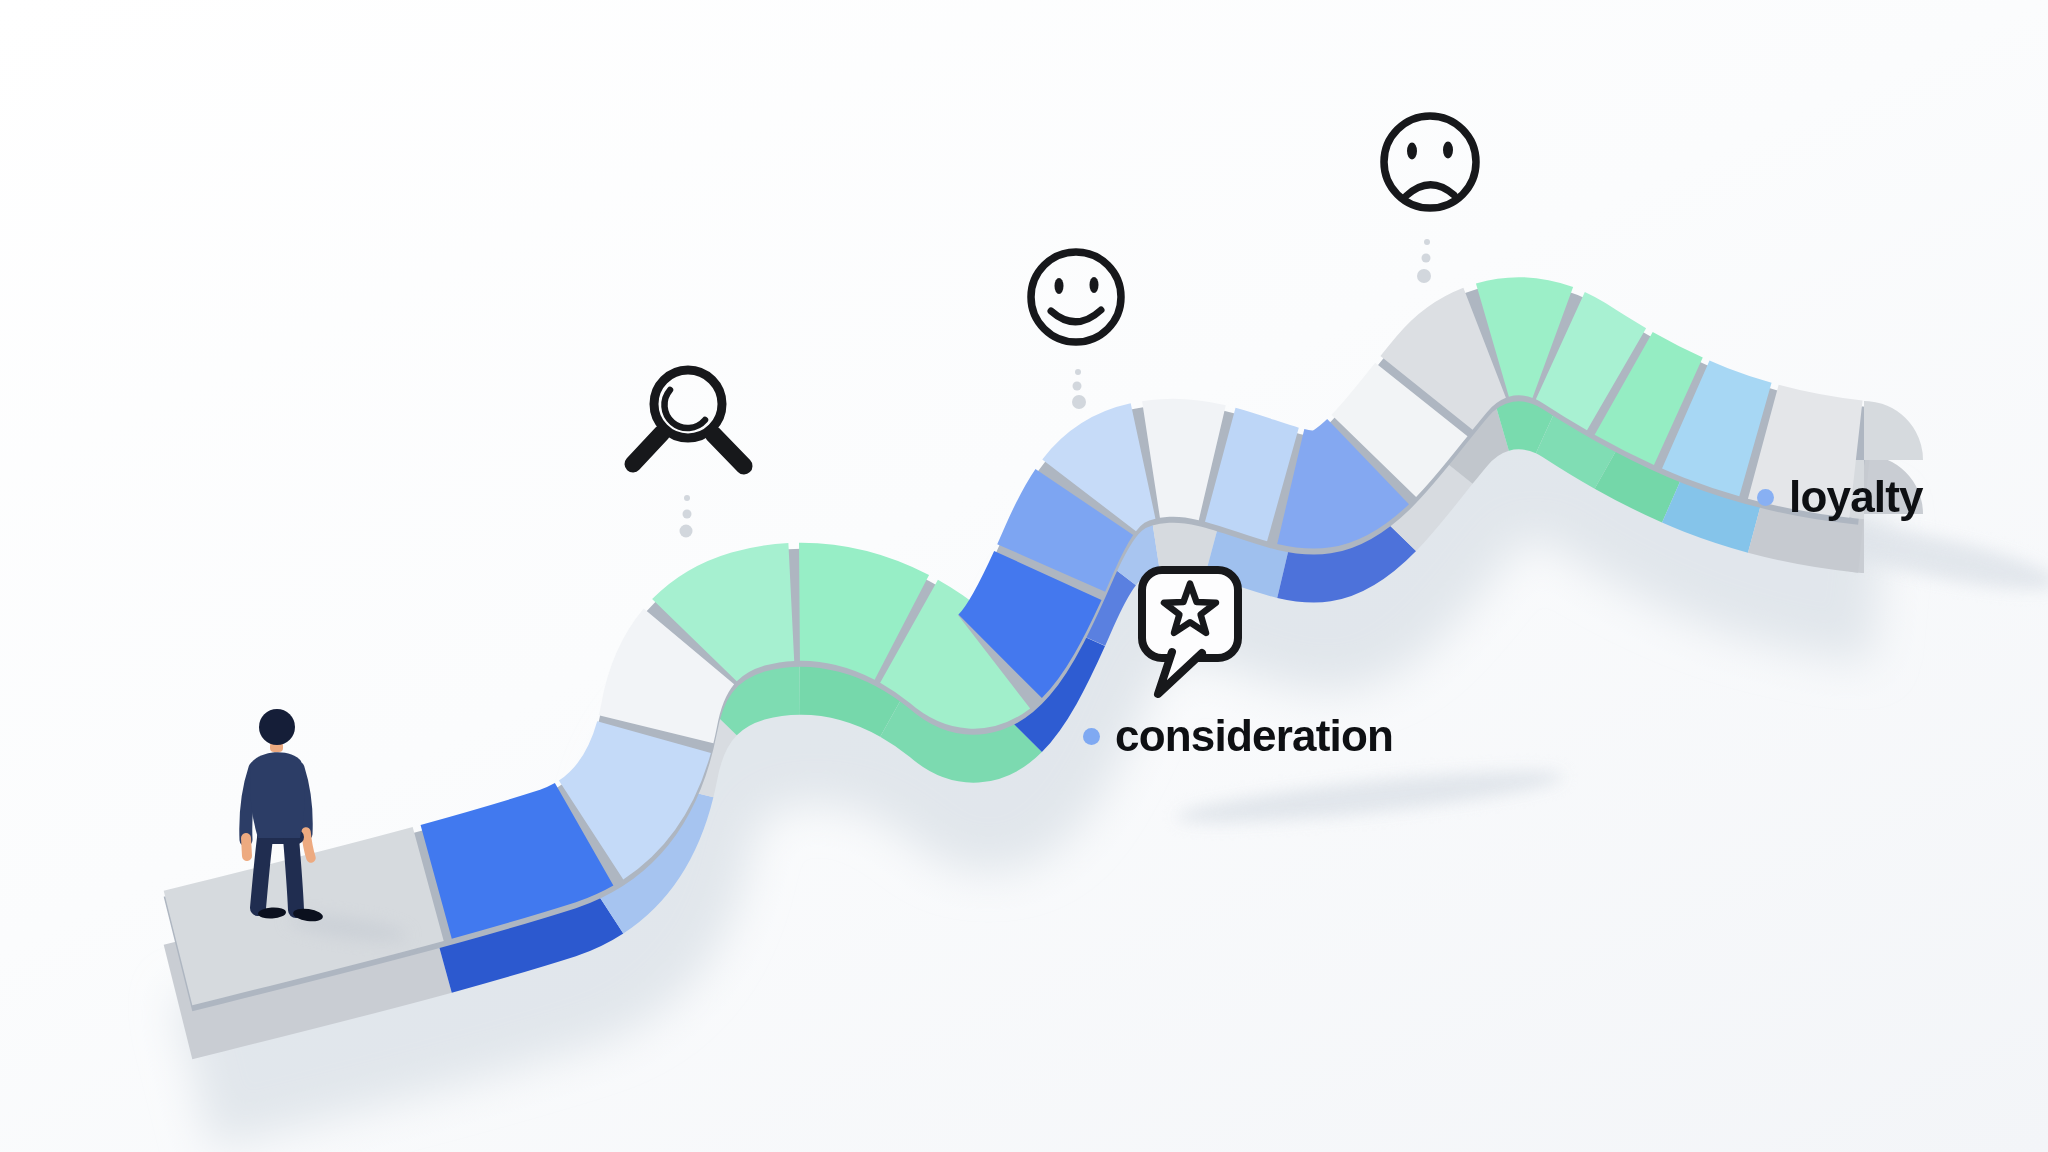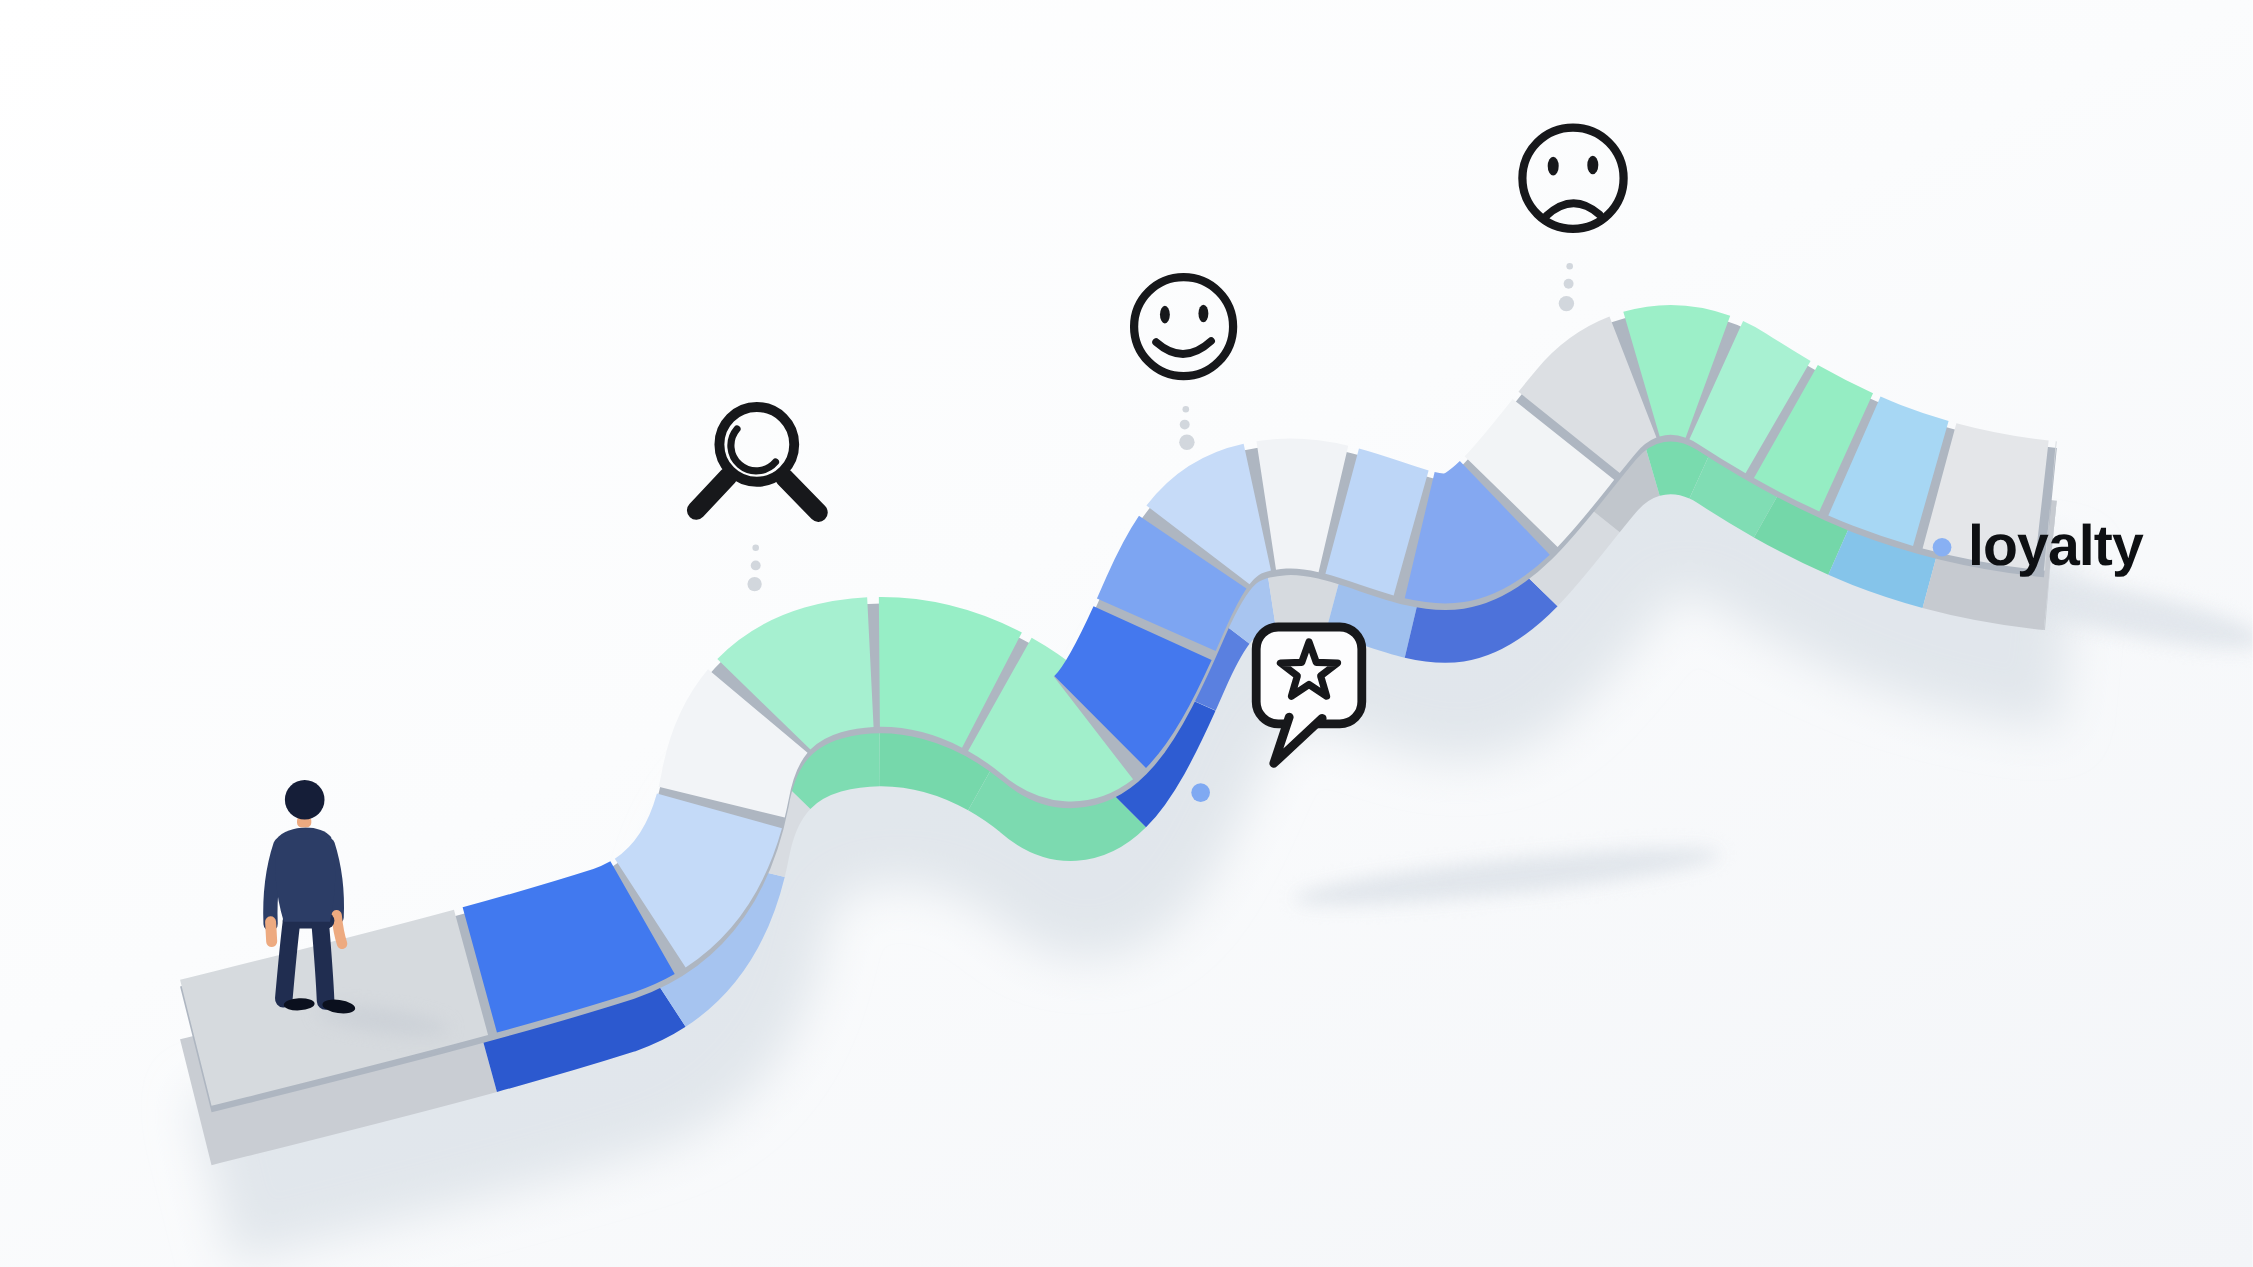--- a/index.html
+++ b/index.html
@@ -4,21 +4,21 @@
 <style>
   html,body{margin:0;padding:0;background:#ffffff;}
   .stage{
     position:relative;width:2048px;height:1152px;overflow:hidden;
     background:linear-gradient(155deg,#ffffff 0%,#fbfcfd 45%,#f3f5f8 100%);
     font-family:"Liberation Sans",sans-serif;
   }
   .scene-svg{position:absolute;left:0;top:0;width:2048px;height:1152px;display:block;}
   .stage-label{
     position:absolute;display:flex;align-items:center;
-    font-weight:700;font-size:52px;line-height:48px;color:#0e1013;
+    font-weight:700;font-size:44px;line-height:48px;color:#0e1013;
     letter-spacing:-0.8px;white-space:nowrap;justify-content:flex-end;
   }
   .label-dot{width:17px;height:17px;border-radius:50%;margin-right:15px;flex:none;}
   #label-discovery{left:460px;top:984px;}
   #label-consideration{left:1083px;top:712px;}
   #label-loyalty{left:1757px;top:473px;}
 </style>
 </head>
 <body>
 
@@ -142,19 +142,20 @@
 
     <g stroke-linejoin="round" stroke-linecap="round">
       <rect x="1142" y="570" width="96" height="88" rx="20" stroke-width="8" fill="#fdfdfe" stroke="#17181b"></rect>
       <path d="M 1172 652 L 1158 694 L 1202 653" stroke-width="8" fill="#fdfdfe" stroke="#17181b"></path>
       <path d="M 1190 583.5 L 1196.6 602.1 L 1216 602.7 L 1200.6 614.5 L 1206 632.9 L 1190 622.2 L 1174 632.9 L 1179.4 614.5 L 1164 602.7 L 1183.4 602.1 Z" fill="none" stroke-width="6.5" stroke="#17181b"></path>
     </g>
   </svg>
 
   <div class="stage-label" id="label-consideration">
     <span class="label-dot" style="background: rgb(127, 169, 242);"></span>
+    <span>consideration</span>
   </div>
   <div class="stage-label" id="label-loyalty">
     <span class="label-dot" style="background: rgb(136, 176, 243);"></span>
     <span>loyalty</span>
   </div>
 
 </div>
 
 </body></html>

